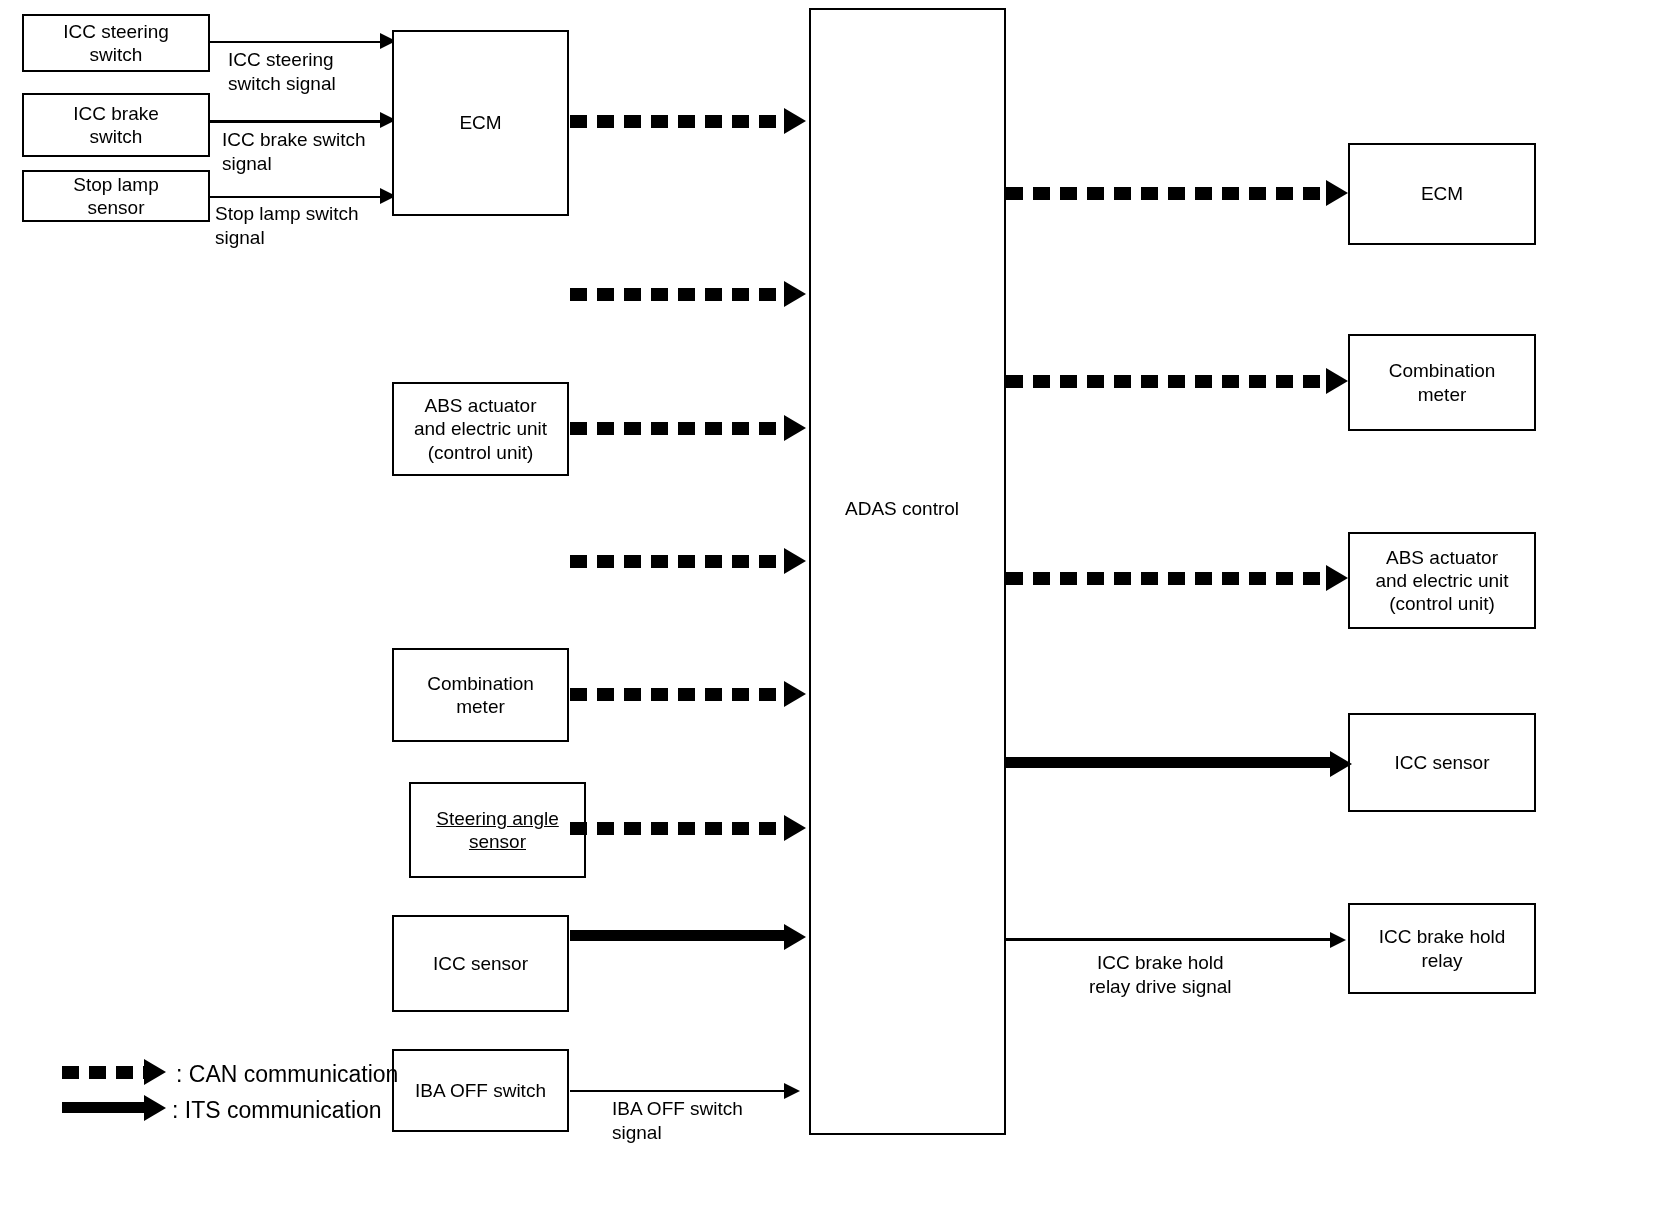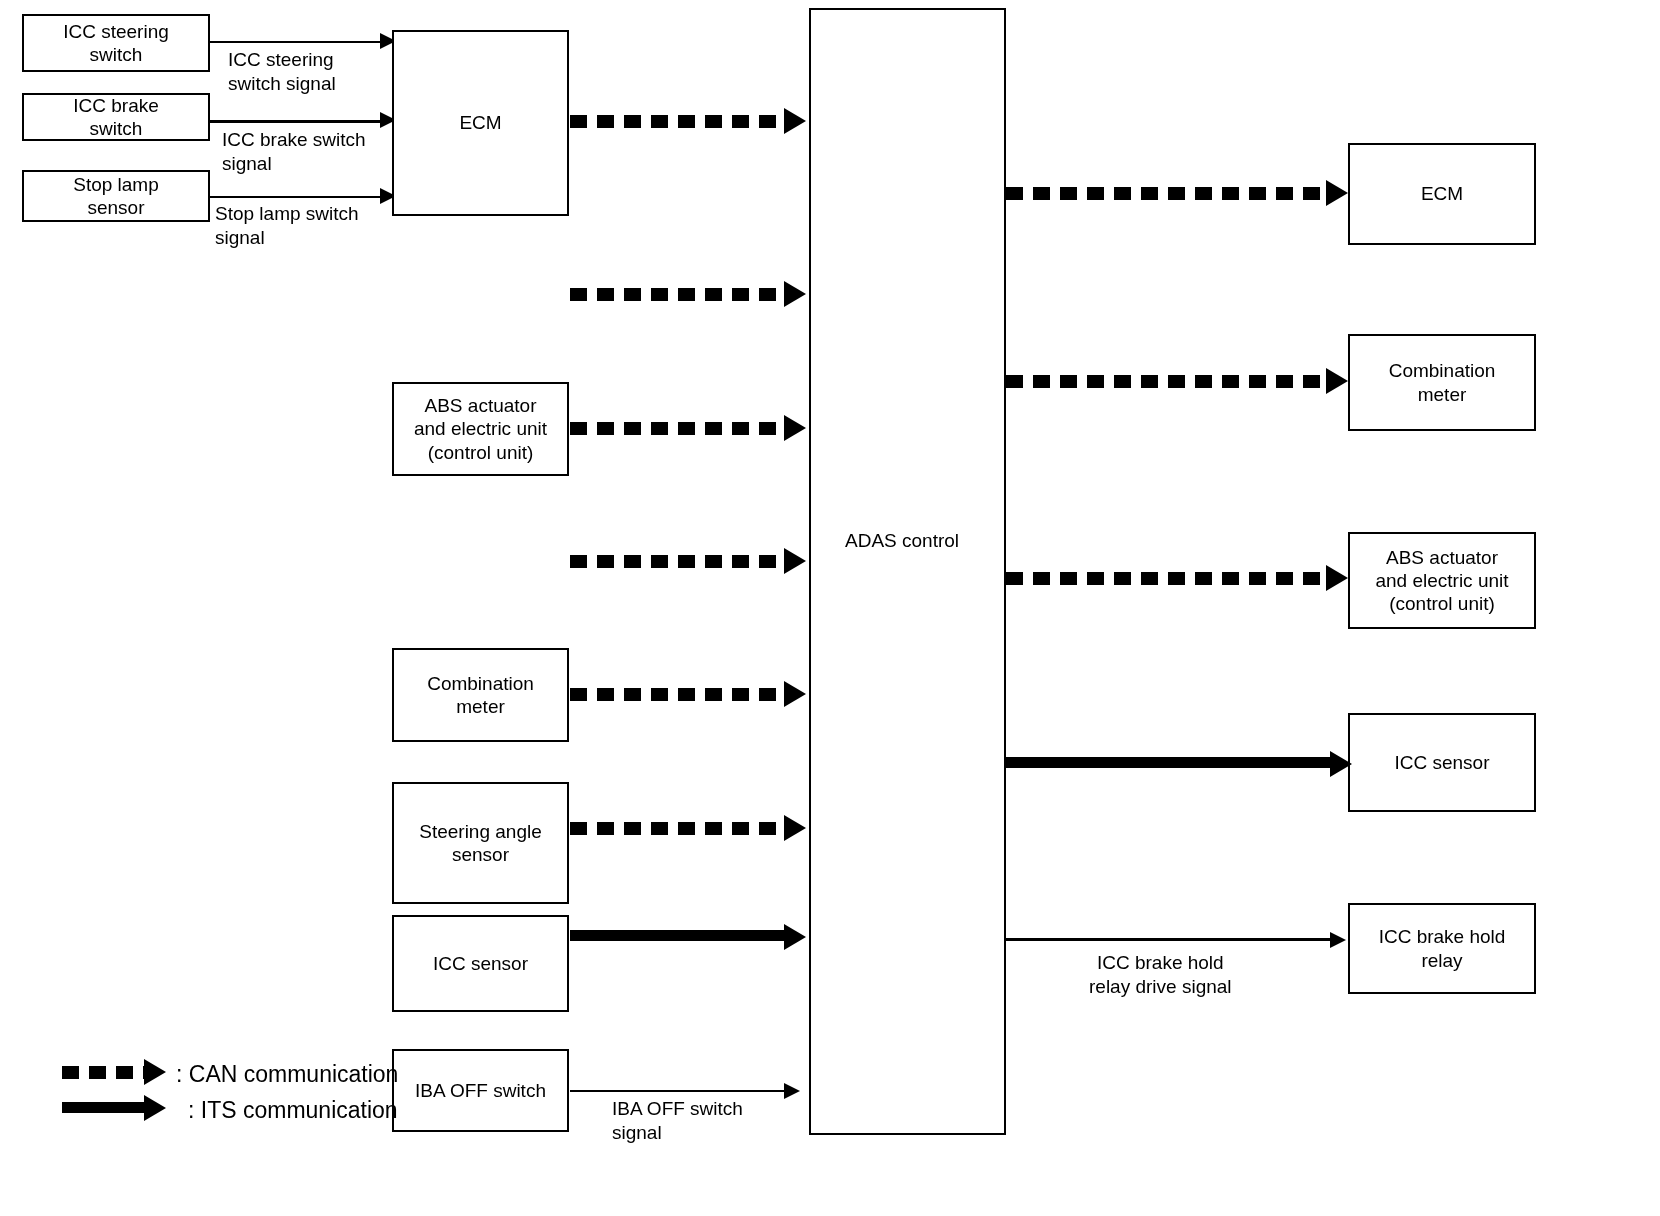--- a/index.html
+++ b/index.html
@@ -38,21 +38,20 @@
     position: absolute;
     box-sizing: border-box;
     border: 2px solid #000000;
     background: #ffffff;
   }
   .adas-label {
     position: absolute;
     font-size: 19px;
     color: #000000;
     white-space: nowrap;
-    margin-top: 32px;
   }
   .icc-ctrl {
     position: absolute;
     box-sizing: border-box;
     border: 2px dashed #000000;
     background: #ffffff;
     display: flex;
     align-items: center;
     justify-content: center;
     font-size: 19px;
@@ -122,21 +121,21 @@
   }
 </style>
 </head>
 <body>
 
 <div id="diagram">
 
   <div class="box" style="left:22px; top:14px; width:188px; height:58px;">ICC steering
 switch</div>
 
-  <div class="box" style="left:22px; top:93px; width:188px; height:48px;">ICC brake
+  <div class="box" style="left:22px; top:93px; width:188px; height:64px;">ICC brake
 switch</div>
 
   <div class="box" style="left:22px; top:170px; width:188px; height:52px;">Stop lamp
 sensor</div>
 
   <div class="thin-line" style="left:210px; top:41px; width:172px;"></div>
   <div class="arrow-head-small" style="left:380px; top:33px;"></div>
 
   <div class="thin-line" style="left:210px; top:120px; width:172px; height:3px;"></div>
   <div class="arrow-head-small" style="left:380px; top:112px;"></div>
@@ -155,21 +154,21 @@
 
 
   <div class="box" style="left:392px; top:382px; width:177px; height:94px;">ABS actuator
 and electric unit
 (control unit)</div>
 
 
   <div class="box" style="left:392px; top:648px; width:177px; height:94px;">Combination
 meter</div>
 
-  <div class="box" style="left:392px; top:782px; width:177px; height:122px;">Steering angle
+  <div class="box" style="left:409px; top:782px; width:177px; height:96px;text-decoration:underline;">Steering angle
 sensor</div>
 
   <div class="box" style="left:392px; top:915px; width:177px; height:97px;">ICC sensor</div>
 
   <div class="box" style="left:392px; top:1049px; width:177px; height:83px;">IBA OFF switch</div>
 
   <div class="can-bar capstart" style="left:570px; top:115px; width:214px;"></div>
   <div class="arrow-head-big" style="left:784px; top:108px;"></div>
 
   <div class="can-bar capstart" style="left:570px; top:288px; width:214px;"></div>
@@ -233,16 +232,16 @@
 
   <div class="legend-row">
     <div class="can-bar capstart" style="left:62px; top:1066px; width:86px;"></div>
     <div class="arrow-head-big" style="left:144px; top:1059px;"></div>
     <div class="legend-text" style="left:176px; top:1061px;">: CAN communication</div>
   </div>
 
   <div class="legend-row">
     <div class="its-bar" style="left:62px; top:1102px; width:86px;"></div>
     <div class="arrow-head-big" style="left:144px; top:1095px;"></div>
-    <div class="legend-text" style="left:188px; top:1097px;">: ITS communication</div>
+    <div class="legend-text" style="left:172px; top:1097px;">: ITS communication</div>
   </div>
 
 </div>
 
 </body></html>

